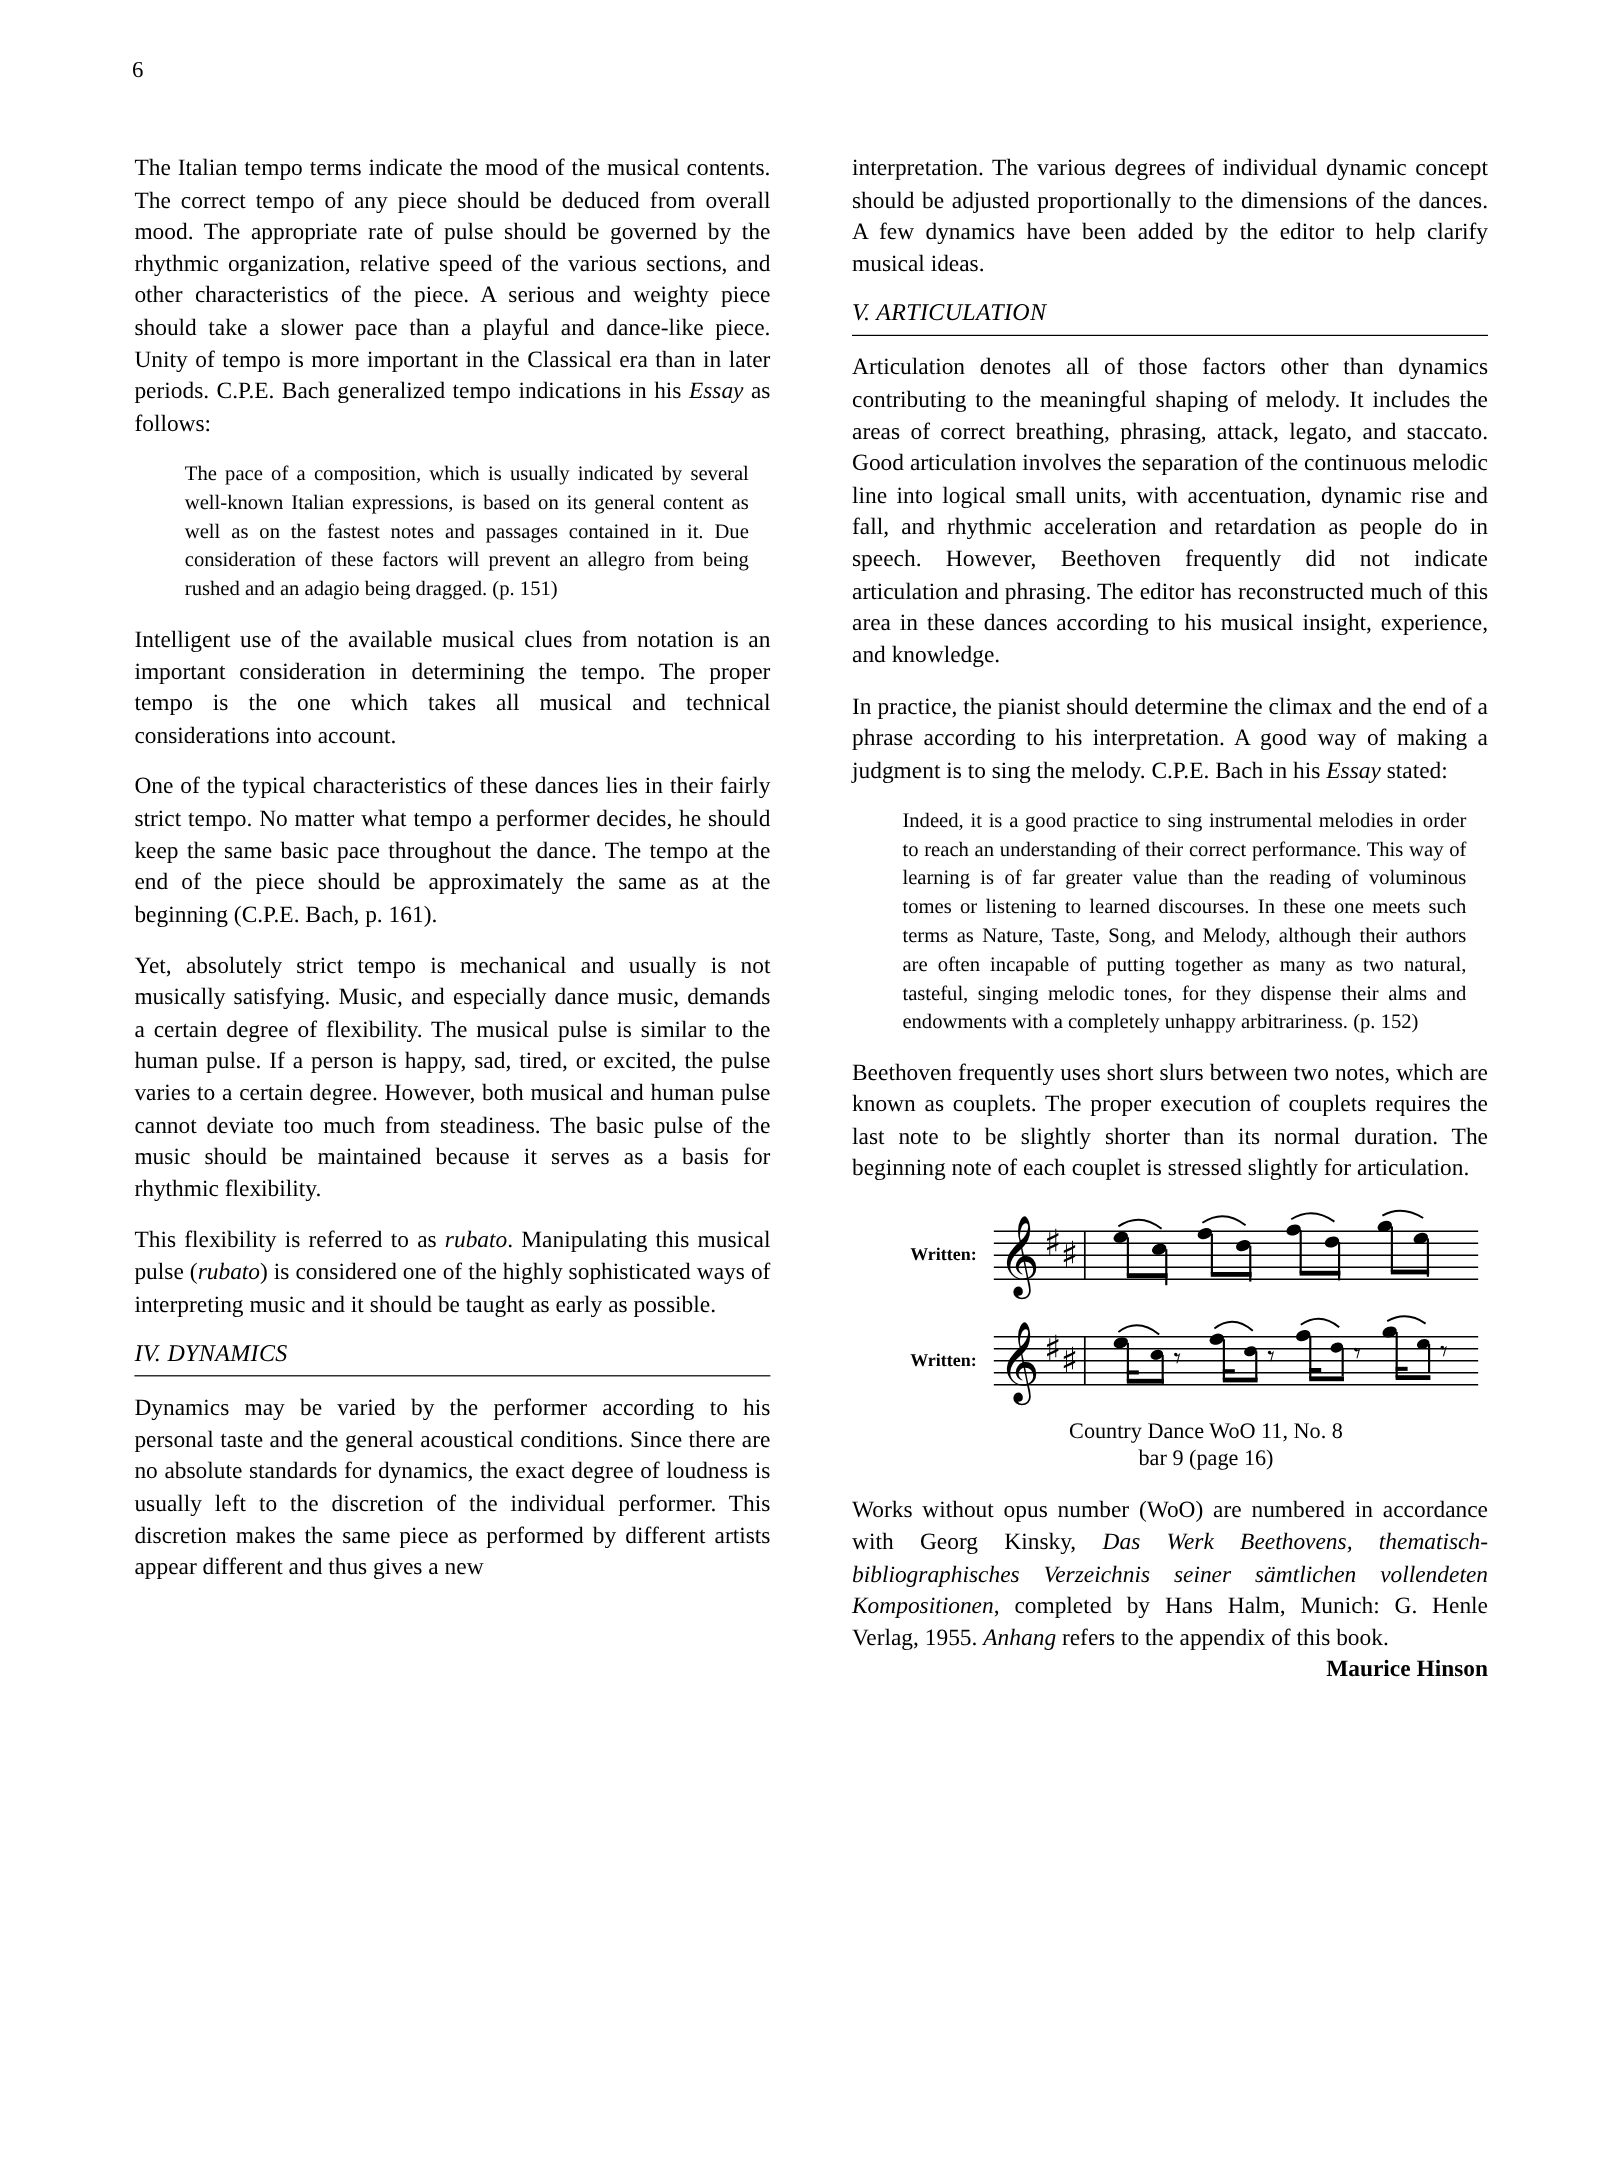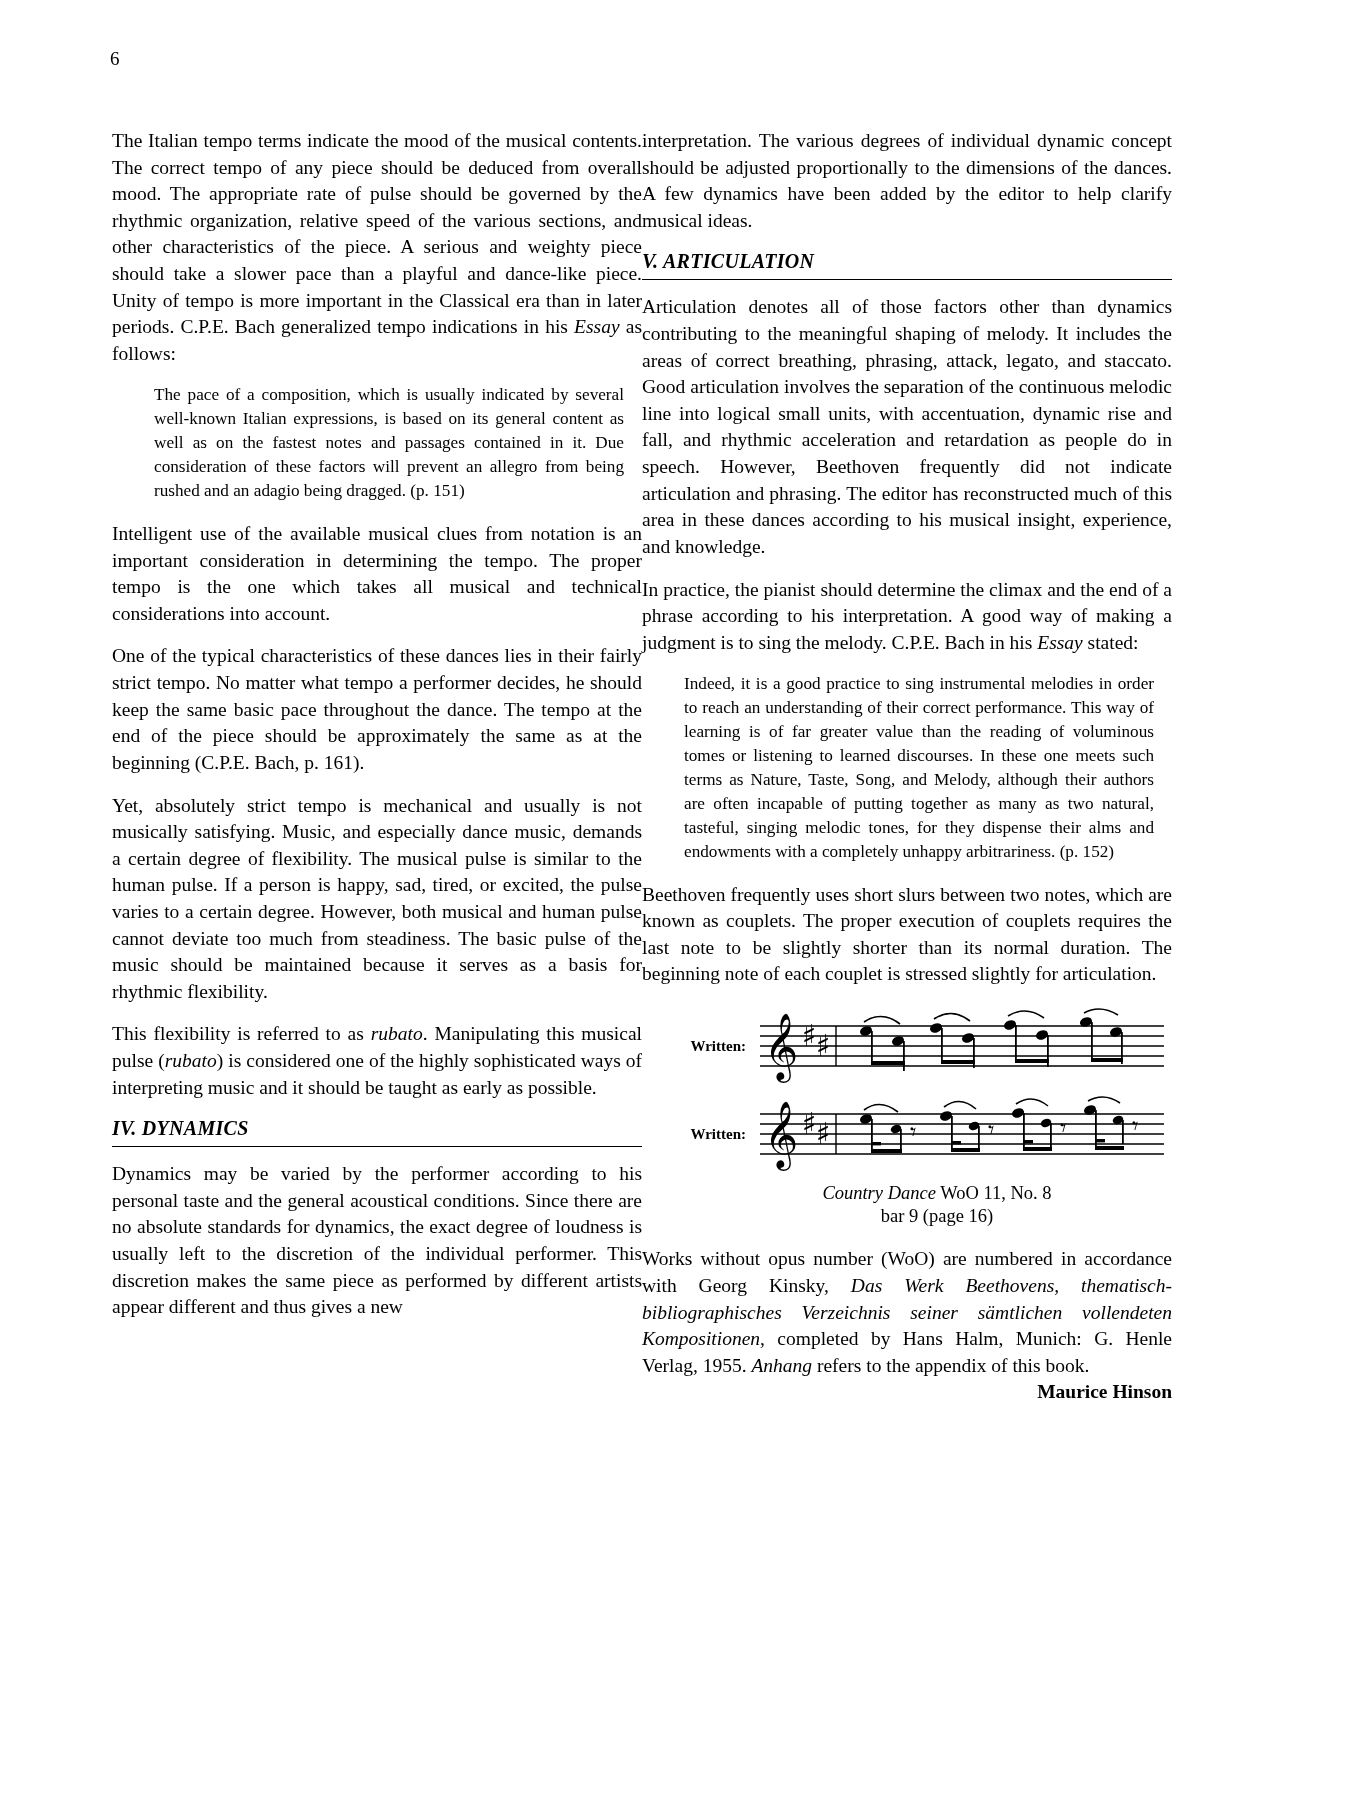--- a/index.html
+++ b/index.html
@@ -28,20 +28,21 @@
     top: 48px;
     font-size: 19px;
     font-family: "Liberation Serif", serif;
   }
   .columns {
     position: absolute;
     left: 112px;
     top: 128px;
     width: 1128px;
     display: flex;
+    gap: 68px;
   }
   .col {
     width: 530px;
   }
   p {
     margin: 0 0 16px 0;
     font-size: 19.5px;
     line-height: 1.365;
     text-align: justify;
     text-justify: inter-word;
@@ -52,21 +53,21 @@
   .quote {
     margin: 4px 0 18px 42px;
     font-size: 17.2px;
     line-height: 1.39;
     text-align: justify;
     width: 470px;
   }
   .section-head {
     margin: 14px 0 14px 0;
     font-style: italic;
-    font-weight: bold;
+    font-weight: normal;
     font-size: 20px;
     letter-spacing: 0.3px;
     border-bottom: 1.6px solid #000;
     padding-bottom: 4px;
     width: 100%;
   }
   .section-head span { display: inline-block; padding-bottom: 2px; }
 
   i, .it { font-style: italic; }
   .bold { font-weight: bold; }
@@ -93,21 +94,21 @@
     width: 404px;
     height: 84px;
   }
   .caption {
     text-align: center;
     font-size: 18.5px;
     margin-top: 6px;
     padding-left: 60px;
     line-height: 1.25;
   }
-  .caption .ital { font-style: italic; }
+  .caption .ital { }
 </style>
 </head>
 <body>
 
 <div class="page">
 
   <div class="folio">6</div>
 
   <div class="columns">
 

